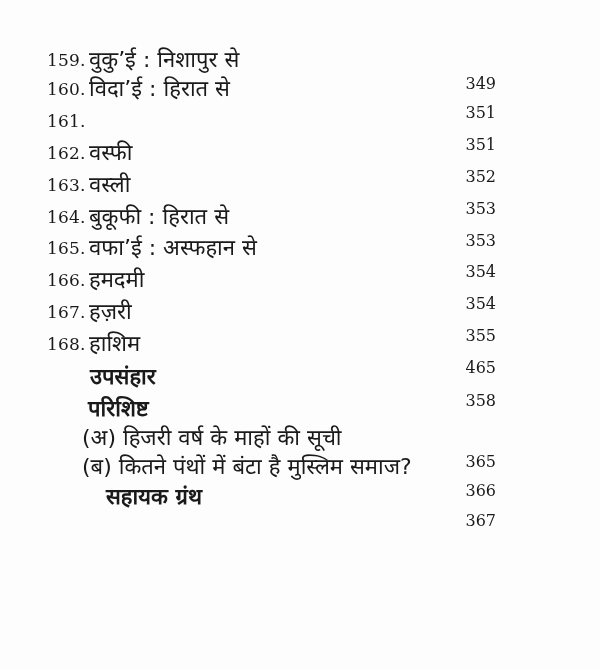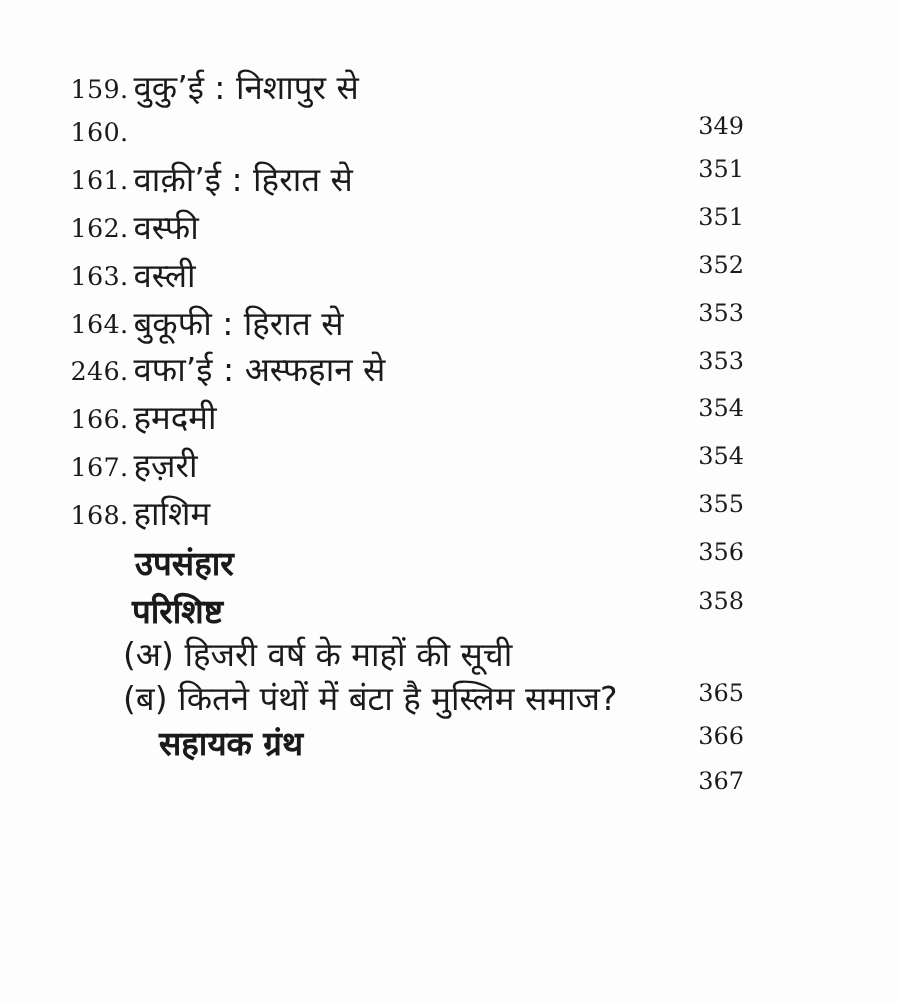--- a/index.html
+++ b/index.html
@@ -67,61 +67,61 @@
 
 <div class="page">
 
   <div class="row" style="top:45px">
     <span class="num">159.</span>
     <span class="title">वुकु’ई : निशापुर से</span>
     <span class="page-no">349</span>
   </div>
   <div class="row" style="top:74px">
     <span class="num">160.</span>
+    <span class="title">विदा’ई : हिरात से</span>
     <span class="page-no">351</span>
   </div>
   <div class="row" style="top:106px">
     <span class="num">161.</span>
-    <span class="title">वाक़ी’ई : हिरात से</span>
     <span class="page-no">351</span>
   </div>
   <div class="row" style="top:138px">
     <span class="num">162.</span>
     <span class="title">वस्फी</span>
     <span class="page-no">352</span>
   </div>
   <div class="row" style="top:170px">
     <span class="num">163.</span>
     <span class="title">वस्ली</span>
     <span class="page-no">353</span>
   </div>
   <div class="row" style="top:202px">
     <span class="num">164.</span>
     <span class="title">बुकूफी : हिरात से</span>
     <span class="page-no">353</span>
   </div>
   <div class="row" style="top:233px">
-    <span class="num">246.</span>
+    <span class="num">165.</span>
     <span class="title">वफा’ई : अस्फहान से</span>
     <span class="page-no">354</span>
   </div>
   <div class="row" style="top:265px">
     <span class="num">166.</span>
     <span class="title">हमदमी</span>
     <span class="page-no">354</span>
   </div>
   <div class="row" style="top:297px">
     <span class="num">167.</span>
     <span class="title">हज़री</span>
     <span class="page-no">355</span>
   </div>
   <div class="row" style="top:329px">
     <span class="num">168.</span>
     <span class="title">हाशिम</span>
-    <span class="page-no">356</span>
+    <span class="page-no">465</span>
   </div>
 
   <div class="row" style="top:362px">
     <span class="title bold" style="left:90px">उपसंहार</span>
     <span class="page-no">358</span>
   </div>
 
   <div class="row" style="top:394px">
     <span class="title bold" style="left:88px">परिशिष्ट</span>
   </div>

